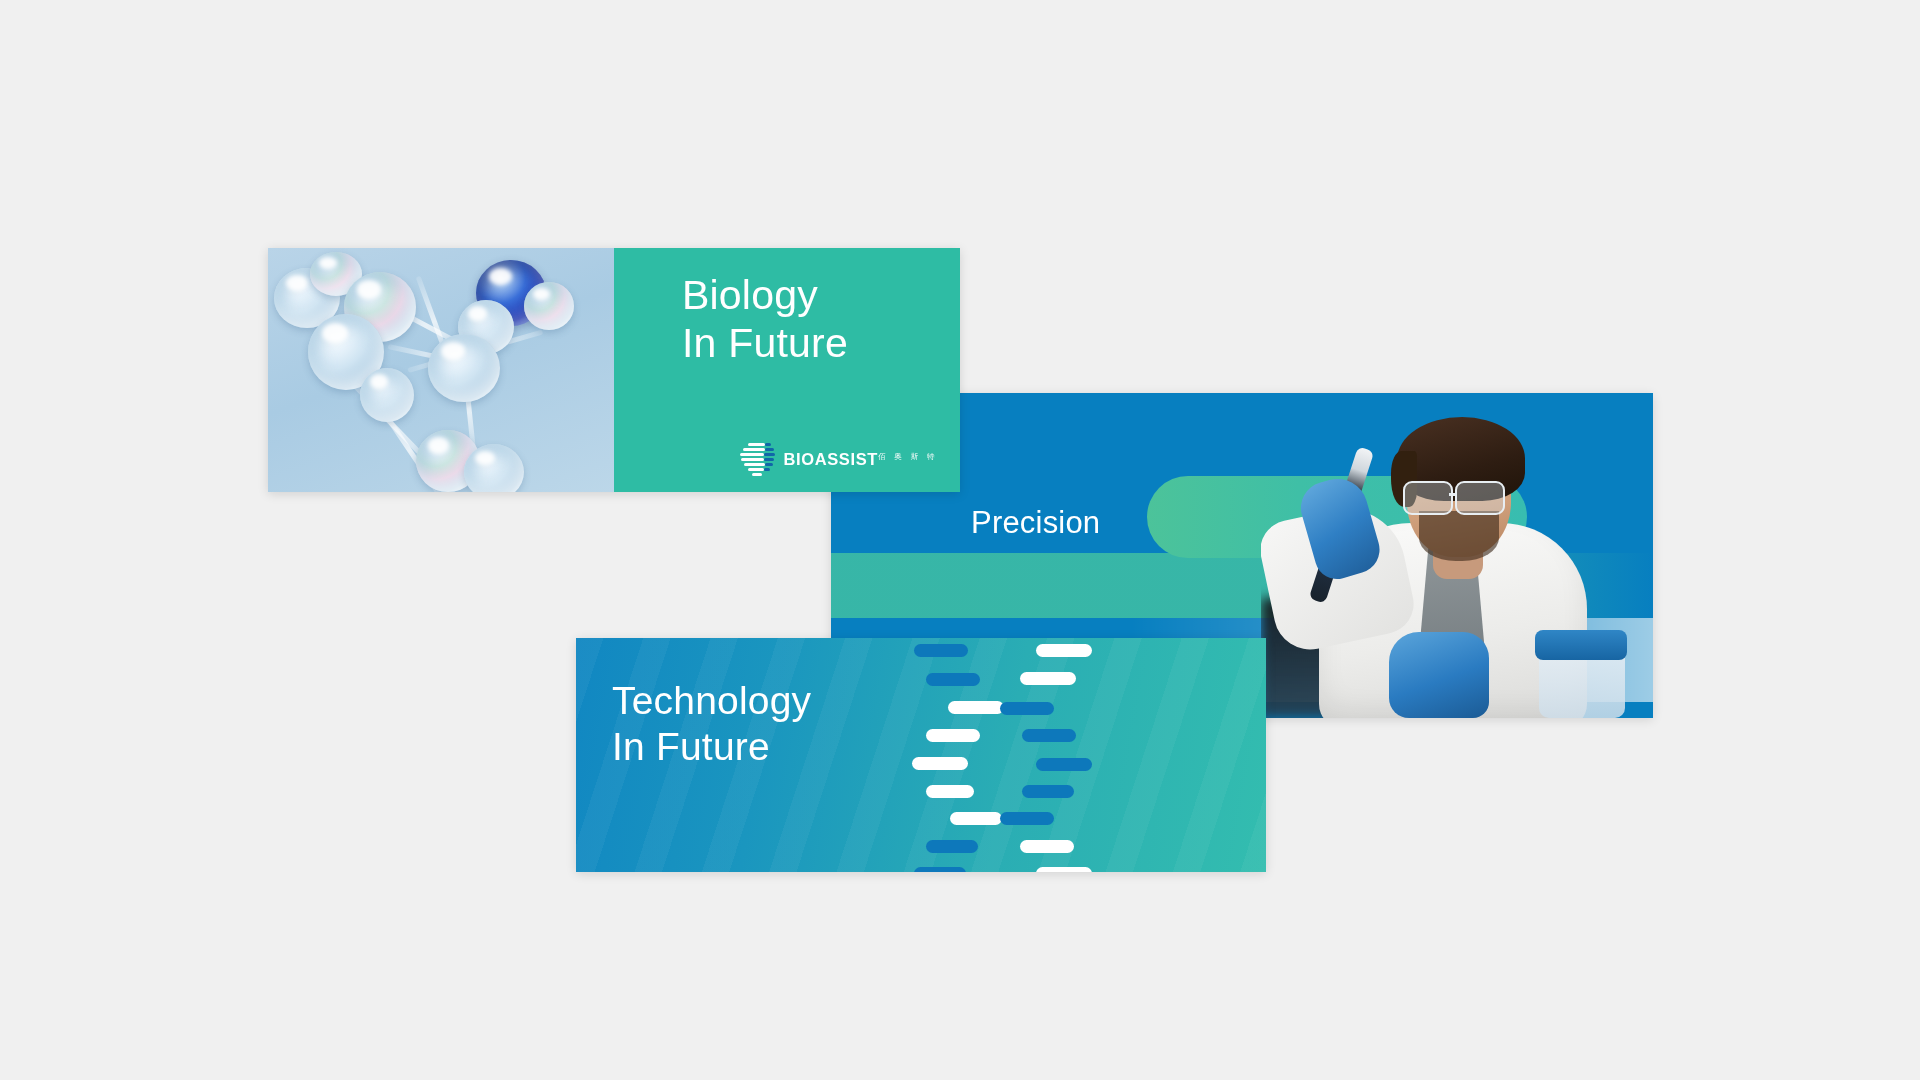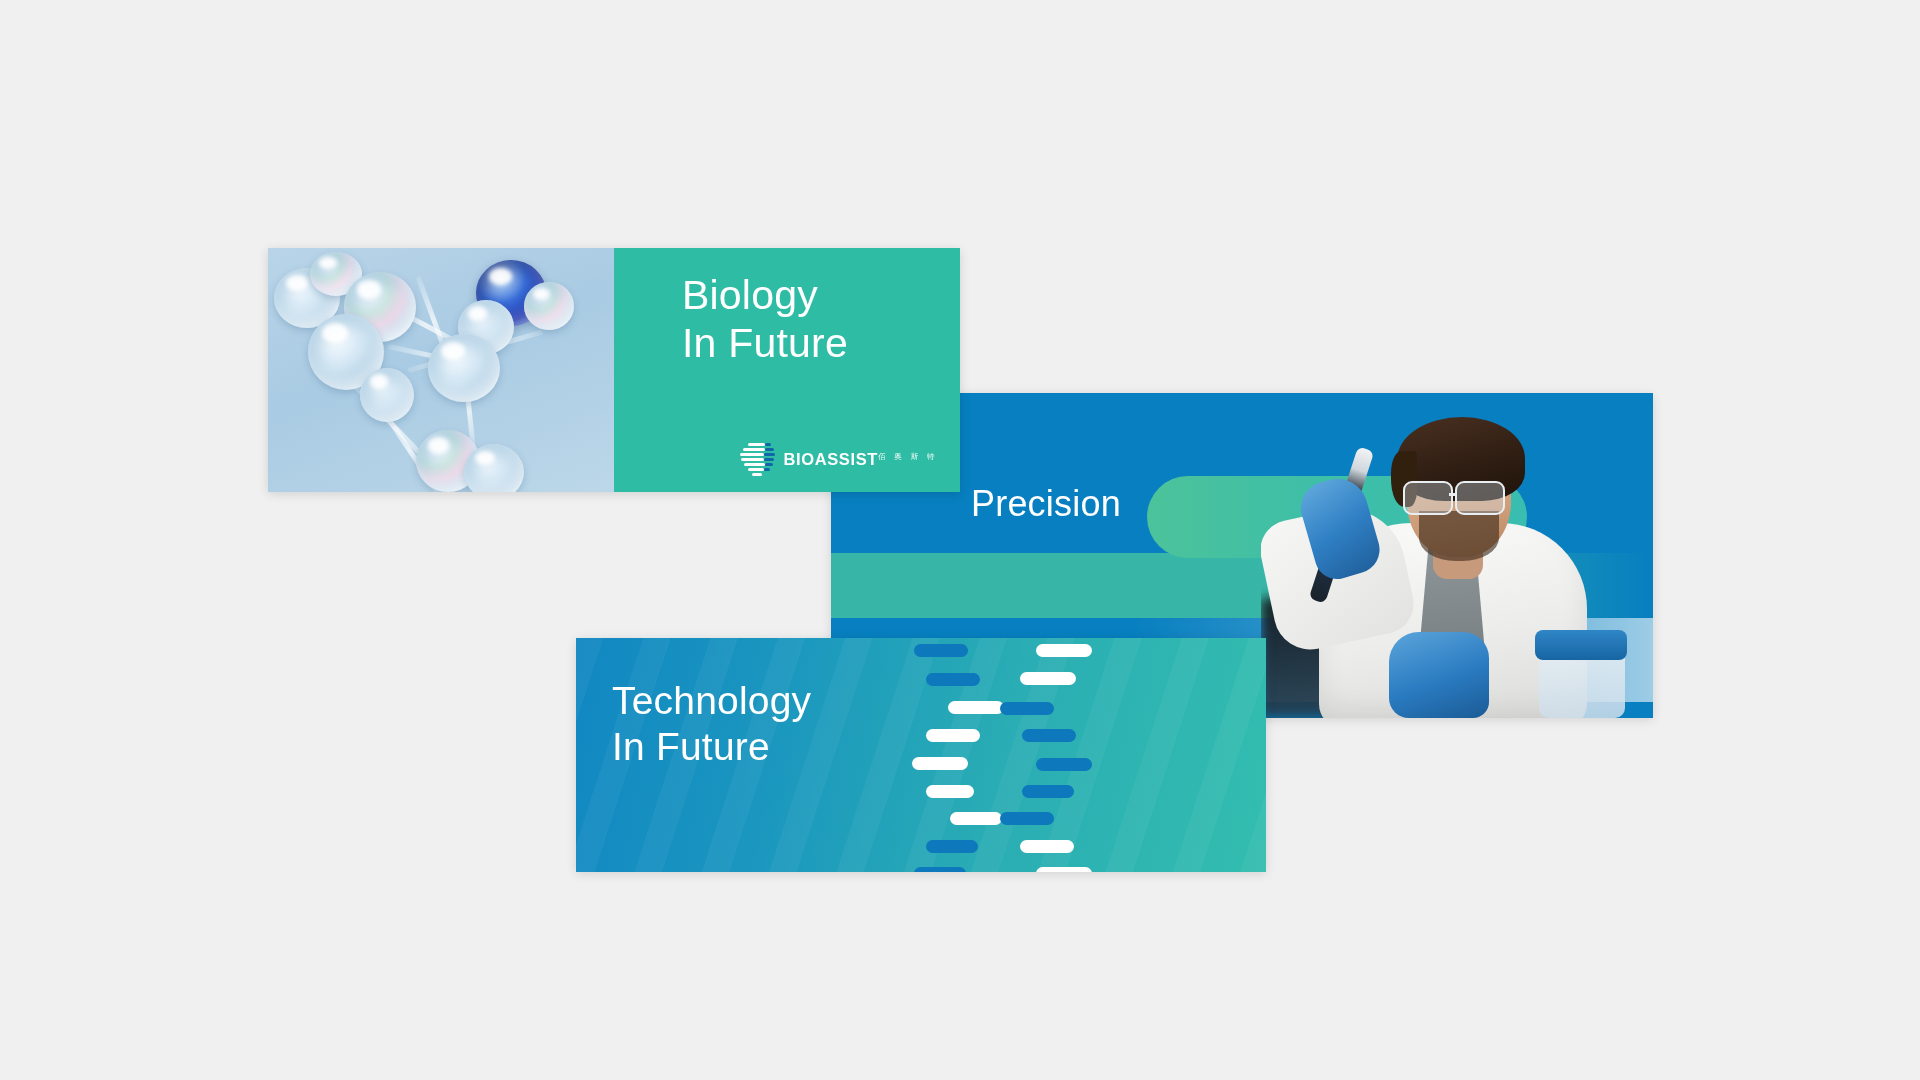--- a/index.html
+++ b/index.html
@@ -161,23 +161,23 @@
     left: 316px;
     top: 83px;
     width: 380px;
     height: 82px;
     border-radius: 41px;
     background: linear-gradient(90deg, #4cc39a 0%, #3fbfa6 40%, #38bdb0 100%);
   }
   #precision-title {
     position: absolute;
     left: 140px;
-    top: 90px;
+    top: 112px;
     color: #ffffff;
-    font-size: 36px;
+    font-size: 31px;
     font-weight: 400;
     letter-spacing: .2px;
   }
   
   #scientist {
     position: absolute;
     right: 0;
     bottom: 0;
     width: 392px;
     height: 325px;

